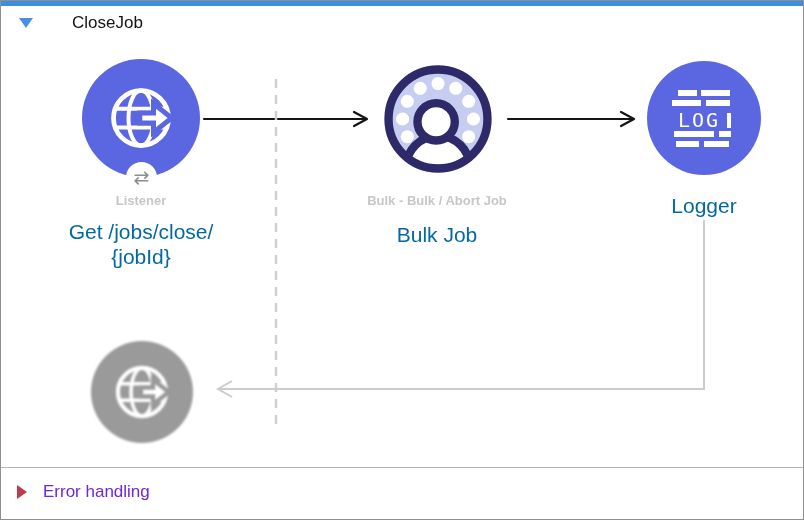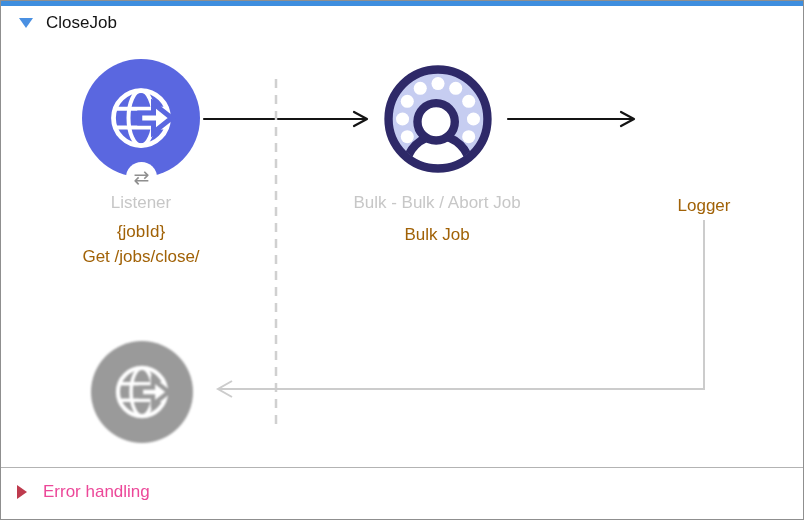--- a/index.html
+++ b/index.html
@@ -4,21 +4,21 @@
 <style>
   html,body { margin:0; padding:0; background:#ffffff; }
   .window {
     position:relative; width:804px; height:520px; box-sizing:border-box;
     border:1px solid #8f8f8f; background:#fff; overflow:hidden;
     font-family:"Liberation Sans", sans-serif;
   }
   .top-accent { position:absolute; left:0; top:0; width:100%; height:5px; background:#3E8EDE; }
   .flow-header {
     position:absolute; left:0; top:5px; width:100%; height:34px;
-    display:flex; align-items:center; padding-left:18px; box-sizing:border-box;
+    display:flex; align-items:center; padding-left:18px; box-sizing:border-box;gap:26px;
   }
   .tri-down {
     width:0; height:0; margin-right:13px;
     border-left:7px solid transparent; border-right:7px solid transparent;
     border-top:10px solid #4A90E2;
   }
   .flow-title { font-size:17px; color:#141414; }
 
   .circle-node { position:absolute; border-radius:50%; display:flex; align-items:center; justify-content:center; }
   .listener-circle { left:81px; top:58px; width:118px; height:118px; background:#5A67E0; }
@@ -27,41 +27,41 @@
 
   .listener-badge {
     position:absolute; left:125px; top:161px; width:31px; height:31px;
     background:#fff; border-radius:50%;
     display:flex; align-items:center; justify-content:center;
     color:#8f8f8f; font-size:19px; line-height:1;
   }
 
   .bulk-icon { position:absolute; left:381px; top:62px; width:112px; height:112px; }
 
-  .type-label { position:absolute; color:#C7C7C7; font-size:17px; text-align:center; }
-  .name-label { position:absolute; color:#a16207; font-size:17px; text-align:center; line-height:25px; }
+  .type-label { position:absolute; color:#C7C7C7; font-size:13px; text-align:center;font-weight:bold; }
+  .name-label { position:absolute; color:#0369a1; font-size:21px; text-align:center; line-height:25px; }
   .lbl-listener-type { left:40px;  top:192px; width:200px; }
   .lbl-listener-doc  { left:30px;  top:218px; width:220px; }
   .lbl-bulk-type     { left:285px; top:192px; width:302px; }
   .lbl-bulk-name     { left:285px; top:221px; width:302px; }
   .lbl-logger-name   { left:643px; top:192px; width:120px; }
 
   .connectors { position:absolute; left:0; top:0; width:802px; height:518px; pointer-events:none; }
 
   .divider { position:absolute; left:0; top:466px; width:100%; height:1px; background:#b3b3b3; }
   .error-bar {
     position:absolute; left:0; top:467px; width:100%; height:48px; background:#fff;
     display:flex; align-items:center; padding-left:16px; box-sizing:border-box;
   }
   .tri-right {
     width:0; height:0; margin-right:16px;
     border-top:7px solid transparent; border-bottom:7px solid transparent;
     border-left:10px solid #BE3B4E;
   }
-  .error-label { font-size:17px; color:#ec4899; }
+  .error-label { font-size:17px; color:#6d28d9; }
 </style>
 </head>
 <body>
 
 <div class="window">
 
   <div class="top-accent"></div>
 
   <div class="flow-header">
     <div class="tri-down"></div>
@@ -93,22 +93,22 @@
         <line x1="12.5" y1="39.5" x2="51.5" y2="39.5" stroke-width="3.2"></line>
       </g>
       <path d="M31 28 h11 v-7.5 L56.5 32 L42 43.5 v-7.5 h-11 z" fill="#ffffff" stroke="#5A67E0" stroke-width="4"></path>
     </svg>
   </div>
   <div class="listener-badge">
     <span>⇄</span>
   </div>
   <div class="type-label lbl-listener-type">Listener</div>
   <div class="name-label lbl-listener-doc">
+    <div>Get /jobs/close/</div>
     <div>{jobId}</div>
-    <div>Get /jobs/close/</div>
   </div>
 
   <svg class="bulk-icon" viewBox="0 0 120 120" xmlns="http://www.w3.org/2000/svg">
     <defs>
         <clipPath id="bulkclip">
           <circle cx="60" cy="60" r="49"></circle>
         </clipPath>
       </defs>
     <circle cx="60" cy="60" r="52" fill="#C6CDF1"></circle>
     <g fill="#ffffff">
@@ -124,20 +124,36 @@
     </g>
     <g clip-path="url(#bulkclip)">
       <circle cx="60" cy="112" r="34" fill="#ffffff" stroke="#2E2968" stroke-width="9"></circle>
       <circle cx="58" cy="63" r="20" fill="#ffffff" stroke="#2E2968" stroke-width="9"></circle>
     </g>
     <circle cx="60" cy="60" r="53" fill="none" stroke="#2E2968" stroke-width="9"></circle>
   </svg>
   <div class="type-label lbl-bulk-type">Bulk - Bulk / Abort Job</div>
   <div class="name-label lbl-bulk-name">Bulk Job</div>
 
+  <div class="circle-node logger-circle">
+    <svg width="66" height="62" viewBox="0 0 66 62" xmlns="http://www.w3.org/2000/svg">
+      <g fill="#ffffff">
+        <rect x="7" y="3" width="19" height="6"></rect>
+        <rect x="30" y="3" width="29" height="6"></rect>
+        <rect x="1" y="13" width="29" height="6"></rect>
+        <rect x="35" y="13" width="24" height="6"></rect>
+        <rect x="56" y="26" width="4" height="15"></rect>
+        <rect x="3" y="44" width="40" height="6"></rect>
+        <rect x="48" y="44" width="12" height="6"></rect>
+        <rect x="5" y="54" width="23" height="6"></rect>
+        <rect x="33" y="54" width="25" height="6"></rect>
+      </g>
+      <text x="7" y="40" fill="#ffffff" font-family="DejaVu Sans Mono, monospace" font-size="20" letter-spacing="2">LOG</text>
+    </svg>
+  </div>
   <div class="name-label lbl-logger-name">Logger</div>
 
   <div class="circle-node response-circle">
     <svg width="70" height="70" viewBox="0 0 64 64" xmlns="http://www.w3.org/2000/svg">
       <g fill="none" stroke="#ffffff">
         <circle cx="32" cy="32" r="22" stroke-width="3.8"></circle>
         <ellipse cx="32" cy="32" rx="10" ry="22" stroke-width="3.2"></ellipse>
         <line x1="12.5" y1="24.5" x2="51.5" y2="24.5" stroke-width="3.2"></line>
         <line x1="12.5" y1="39.5" x2="51.5" y2="39.5" stroke-width="3.2"></line>
       </g>

